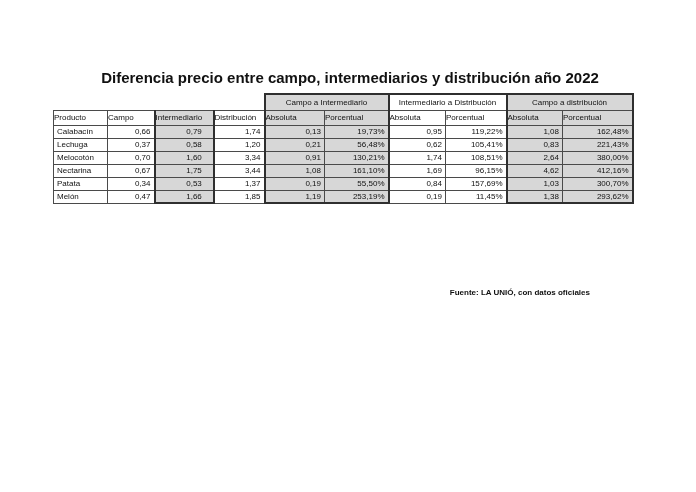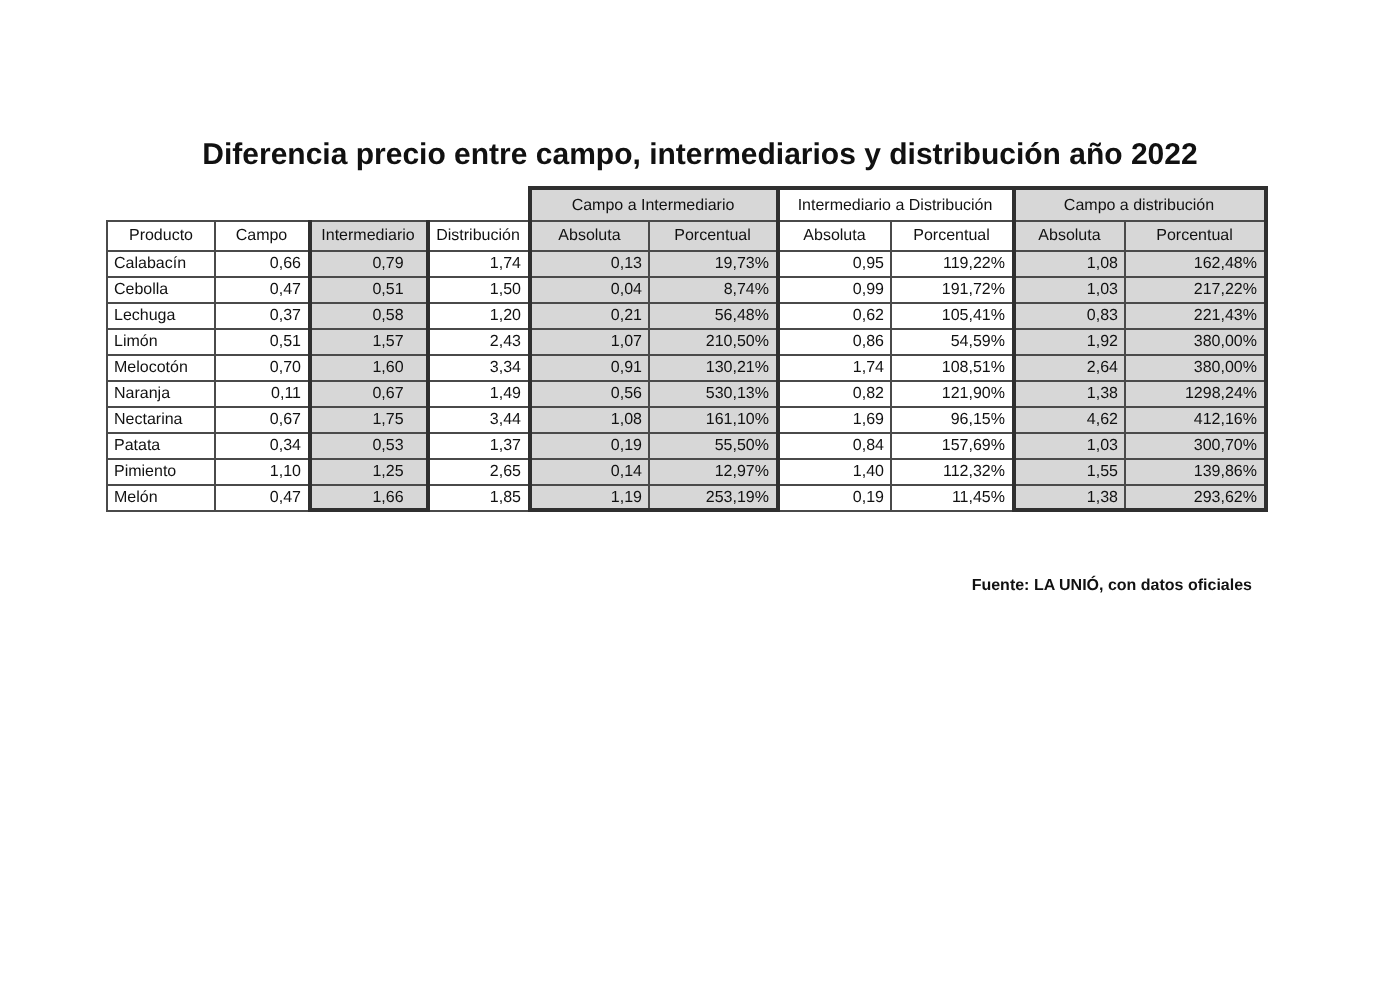--- a/index.html
+++ b/index.html
@@ -18,41 +18,41 @@
   }
   td, th {
     border:1px solid #4a4a4a; padding:0; white-space:nowrap;
     overflow:hidden; font-weight:normal; vertical-align:middle;
   }
   tr.group-row { height:16px; }
   tr.cols-row  { height:15px; }
   tbody tr     { height:13px;margin-left:27px; }
   .ghead { text-align:center; }
   .nob { border:none; background:#ffffff; }
-  th { text-align:center; }
+  th { text-align:left; }
   .shaded { background:#d7d7d7; }
   .bl2 { border-left-width:2px;  border-left-color:#2f2f2f; }
   .br2 { border-right-width:2px; border-right-color:#2f2f2f; }
   .bt2 { border-top-width:2px;   border-top-color:#2f2f2f; }
   tbody td { text-align:right; padding-right:3px; }
   tbody td.c0 { text-align:left; padding-left:3px; padding-right:0; }
   tbody td.c2 {
     text-align:center; padding-right:0; vertical-align:top;
     line-height:9px; padding-top:1px;padding-left:20px;
   }
   tbody td.c2, tbody td.c4, tbody td.c5, tbody td.c8, tbody td.c9 { background:#d7d7d7; }
   tbody td.c2, tbody td.c4, tbody td.c8 { border-left-width:2px;  border-left-color:#2f2f2f; }
   tbody td.c2, tbody td.c5, tbody td.c9 { border-right-width:2px; border-right-color:#2f2f2f; }
   tbody tr:last-child td.c2, tbody tr:last-child td.c4, tbody tr:last-child td.c5,
   tbody tr:last-child td.c8, tbody tr:last-child td.c9 {
     border-bottom-width:2px; border-bottom-color:#2f2f2f;
   }
   .source {
     position:absolute; top:288px; left:0; width:590px;
-    text-align:right; font-size:8px; font-weight:bold;padding-left:36px;
+    text-align:right; font-size:8px; font-weight:bold;
   }
 </style>
 </head>
 <body>
 
 <div class="title">Diferencia precio entre campo, intermediarios y distribución año 2022</div>
 
 <table class="price-table">
   <colgroup>
     <col style="width:54px">
@@ -93,78 +93,42 @@
         <td class="c2">0,79</td>
         <td class="c3">1,74</td>
         <td class="c4">0,13</td>
         <td class="c5">19,73%</td>
         <td class="c6">0,95</td>
         <td class="c7">119,22%</td>
         <td class="c8">1,08</td>
         <td class="c9">162,48%</td>
       </tr>
       <tr>
-        <td class="c0">Cebolla</td>
-        <td class="c1">0,47</td>
-        <td class="c2">0,51</td>
-        <td class="c3">1,50</td>
-        <td class="c4">0,04</td>
-        <td class="c5">8,74%</td>
-        <td class="c6">0,99</td>
-        <td class="c7">191,72%</td>
-        <td class="c8">1,03</td>
-        <td class="c9">217,22%</td>
-      </tr>
-      <tr>
         <td class="c0">Lechuga</td>
         <td class="c1">0,37</td>
         <td class="c2">0,58</td>
         <td class="c3">1,20</td>
         <td class="c4">0,21</td>
         <td class="c5">56,48%</td>
         <td class="c6">0,62</td>
         <td class="c7">105,41%</td>
         <td class="c8">0,83</td>
         <td class="c9">221,43%</td>
       </tr>
       <tr>
-        <td class="c0">Limón</td>
-        <td class="c1">0,51</td>
-        <td class="c2">1,57</td>
-        <td class="c3">2,43</td>
-        <td class="c4">1,07</td>
-        <td class="c5">210,50%</td>
-        <td class="c6">0,86</td>
-        <td class="c7">54,59%</td>
-        <td class="c8">1,92</td>
-        <td class="c9">380,00%</td>
-      </tr>
-      <tr>
         <td class="c0">Melocotón</td>
         <td class="c1">0,70</td>
         <td class="c2">1,60</td>
         <td class="c3">3,34</td>
         <td class="c4">0,91</td>
         <td class="c5">130,21%</td>
         <td class="c6">1,74</td>
         <td class="c7">108,51%</td>
         <td class="c8">2,64</td>
         <td class="c9">380,00%</td>
-      </tr>
-      <tr>
-        <td class="c0">Naranja</td>
-        <td class="c1">0,11</td>
-        <td class="c2">0,67</td>
-        <td class="c3">1,49</td>
-        <td class="c4">0,56</td>
-        <td class="c5">530,13%</td>
-        <td class="c6">0,82</td>
-        <td class="c7">121,90%</td>
-        <td class="c8">1,38</td>
-        <td class="c9">1298,24%</td>
       </tr>
       <tr>
         <td class="c0">Nectarina</td>
         <td class="c1">0,67</td>
         <td class="c2">1,75</td>
         <td class="c3">3,44</td>
         <td class="c4">1,08</td>
         <td class="c5">161,10%</td>
         <td class="c6">1,69</td>
         <td class="c7">96,15%</td>
@@ -177,32 +141,20 @@
         <td class="c2">0,53</td>
         <td class="c3">1,37</td>
         <td class="c4">0,19</td>
         <td class="c5">55,50%</td>
         <td class="c6">0,84</td>
         <td class="c7">157,69%</td>
         <td class="c8">1,03</td>
         <td class="c9">300,70%</td>
       </tr>
       <tr>
-        <td class="c0">Pimiento</td>
-        <td class="c1">1,10</td>
-        <td class="c2">1,25</td>
-        <td class="c3">2,65</td>
-        <td class="c4">0,14</td>
-        <td class="c5">12,97%</td>
-        <td class="c6">1,40</td>
-        <td class="c7">112,32%</td>
-        <td class="c8">1,55</td>
-        <td class="c9">139,86%</td>
-      </tr>
-      <tr>
         <td class="c0">Melón</td>
         <td class="c1">0,47</td>
         <td class="c2">1,66</td>
         <td class="c3">1,85</td>
         <td class="c4">1,19</td>
         <td class="c5">253,19%</td>
         <td class="c6">0,19</td>
         <td class="c7">11,45%</td>
         <td class="c8">1,38</td>
         <td class="c9">293,62%</td>

